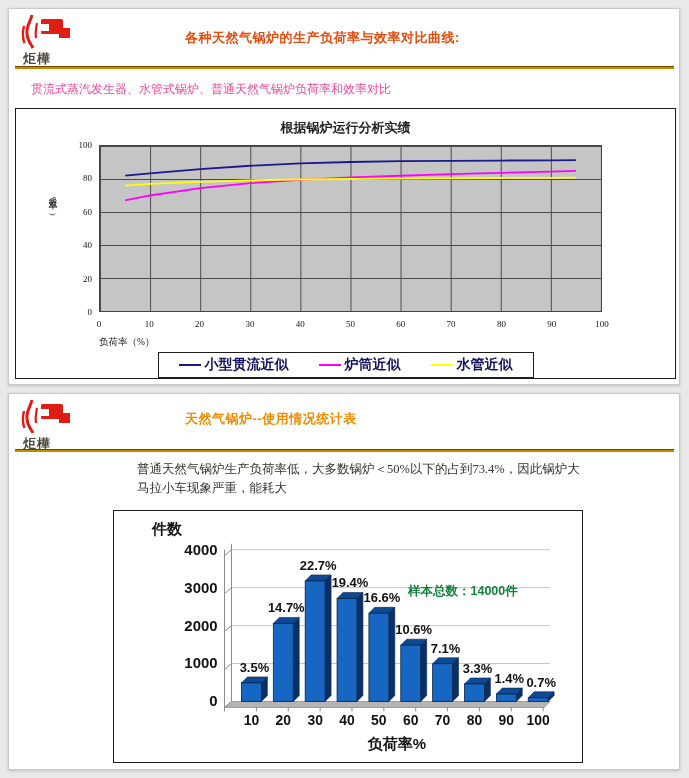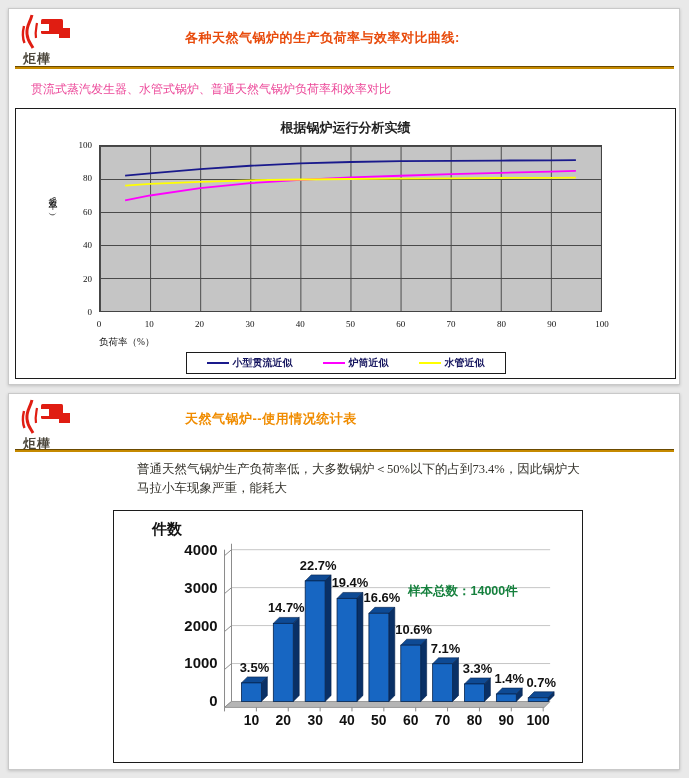--- a/index.html
+++ b/index.html
@@ -48,21 +48,21 @@
               font-size:9px; color:#111; font-family:"Liberation Serif", serif; }
   .c1-ylabel { position:absolute; left:30px; top:82px; writing-mode:vertical-rl;
                font-size:9px; color:#111; letter-spacing:2px; font-family:"Liberation Serif", serif; }
   .c1-xlabel { position:absolute; left:83px; width:503px; top:227px; text-align:left;
                font-size:9.5px; color:#111; font-family:"Liberation Serif", serif; }
   .c1-legend { position:absolute; left:50%; transform:translateX(-50%); top:243px;
                border:1px solid #1c1c1c; background:#fff; display:inline-flex;
                align-items:center; gap:30px; padding:3px 20px; }
   .legend-item { display:inline-flex; align-items:center; gap:4px; }
   .legend-swatch { width:22px; height:2px; display:inline-block; }
-  .legend-label { font-size:10px; font-weight:bold; color:#14145e;
+  .legend-label { font-size:14px; font-weight:bold; color:#14145e;
                   font-family:"Liberation Serif", serif; white-space:nowrap; }
 
   
   .chartbox2 { position:absolute; left:104px; top:116px; width:470px; height:253px;
                background:#fff; border:1px solid #1c1c1c; }
   .c2-ylabel { position:absolute; left:38px; top:9px; font-size:15px; font-weight:bold; color:#111; }
   .c2-title  { position:absolute; left:152px; top:8px; font-size:15px; font-weight:bold; color:#111; }
   .c2-note   { position:absolute; left:294px; top:72px; font-size:12.5px; font-weight:bold; }
   .c2-xlabel { position:absolute; left:118px; width:330px; top:224px; text-align:center;
                font-size:15px; font-weight:bold; color:#111; }
@@ -231,14 +231,15 @@
         <text x="429" y="177.2515" text-anchor="middle" class="bar-pct-t">0.7%</text>
         <text x="426" y="216" text-anchor="middle" class="bar-xtick-t">100</text>
         <text x="104" y="197" text-anchor="end" class="bar-ytick-t">0</text>
         <text x="104" y="158.75" text-anchor="end" class="bar-ytick-t">1000</text>
         <text x="104" y="120.5" text-anchor="end" class="bar-ytick-t">2000</text>
         <text x="104" y="82.25" text-anchor="end" class="bar-ytick-t">3000</text>
         <text x="104" y="44" text-anchor="end" class="bar-ytick-t">4000</text>
       </svg>
     <div class="c2-ylabel">件数</div>
     <div class="c2-note" style="color: #15803d;">样本总数：14000件</div>
+    <div class="c2-xlabel">负荷率%</div>
   </div>
 </section>
 
 </body></html>

